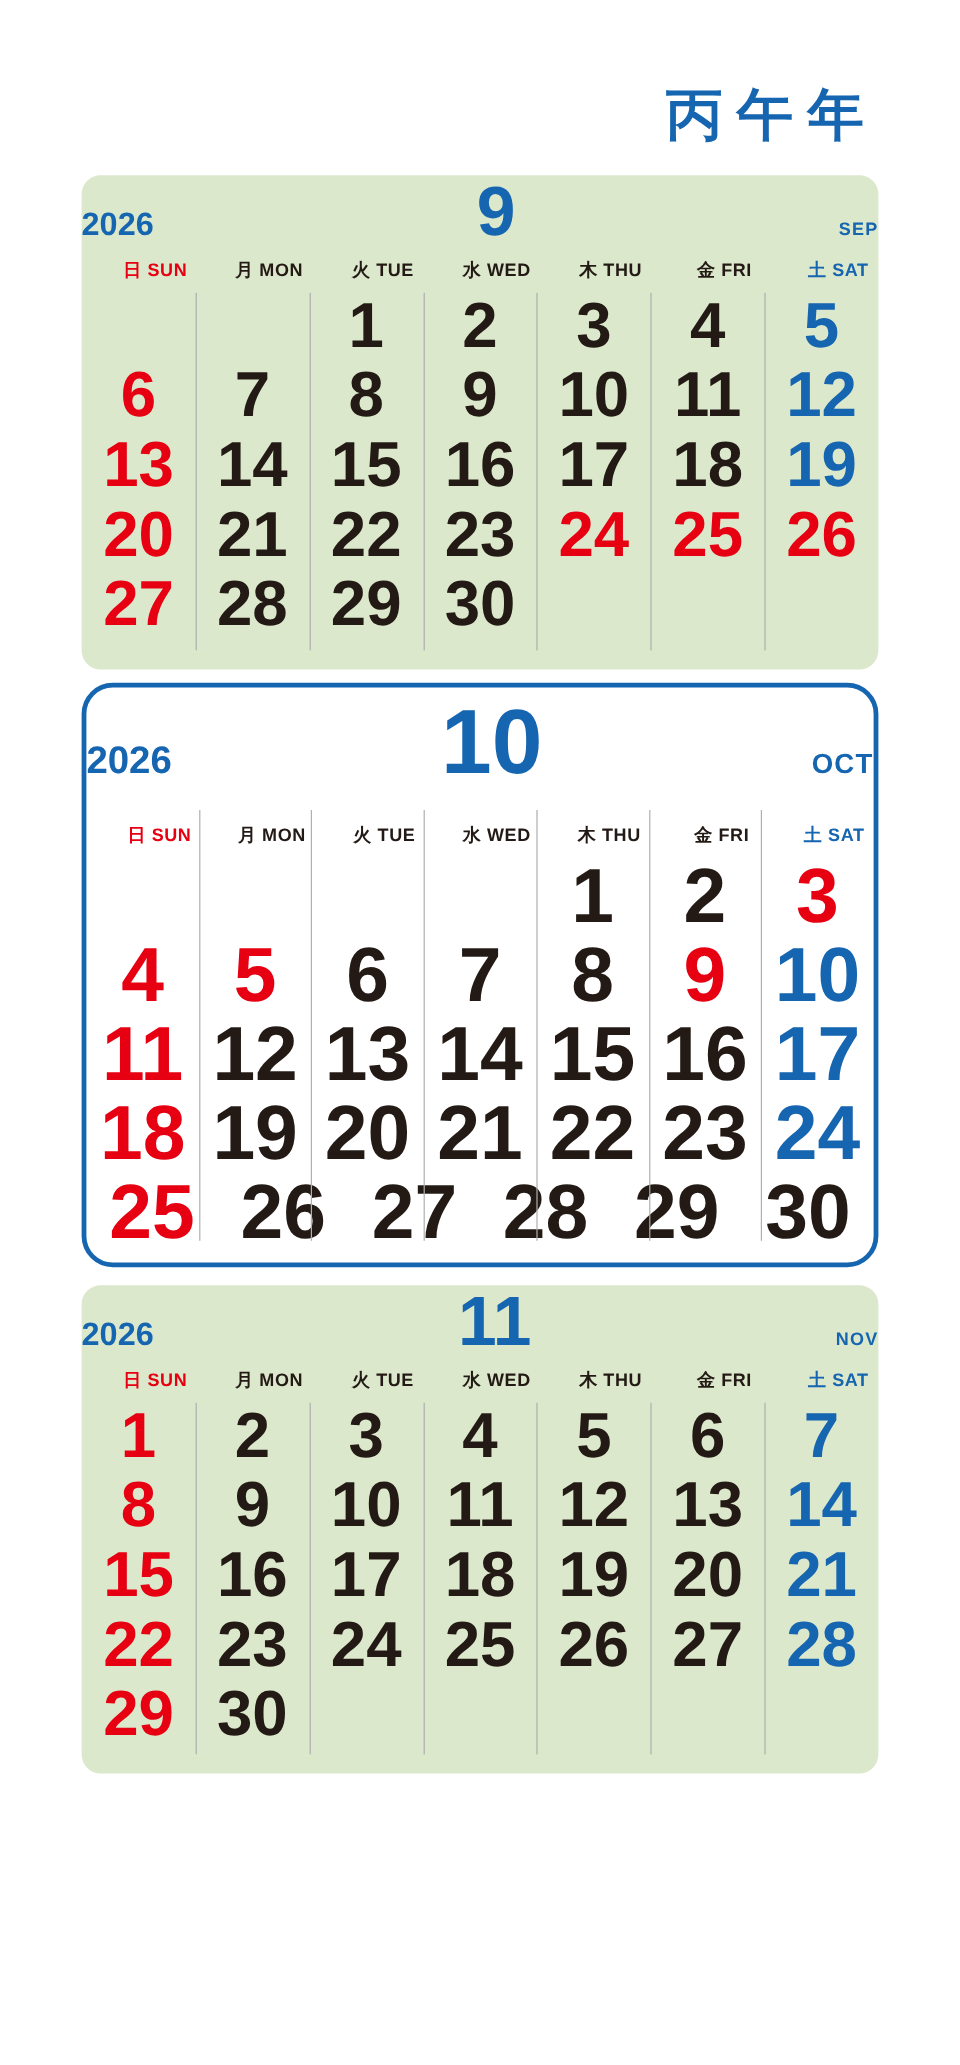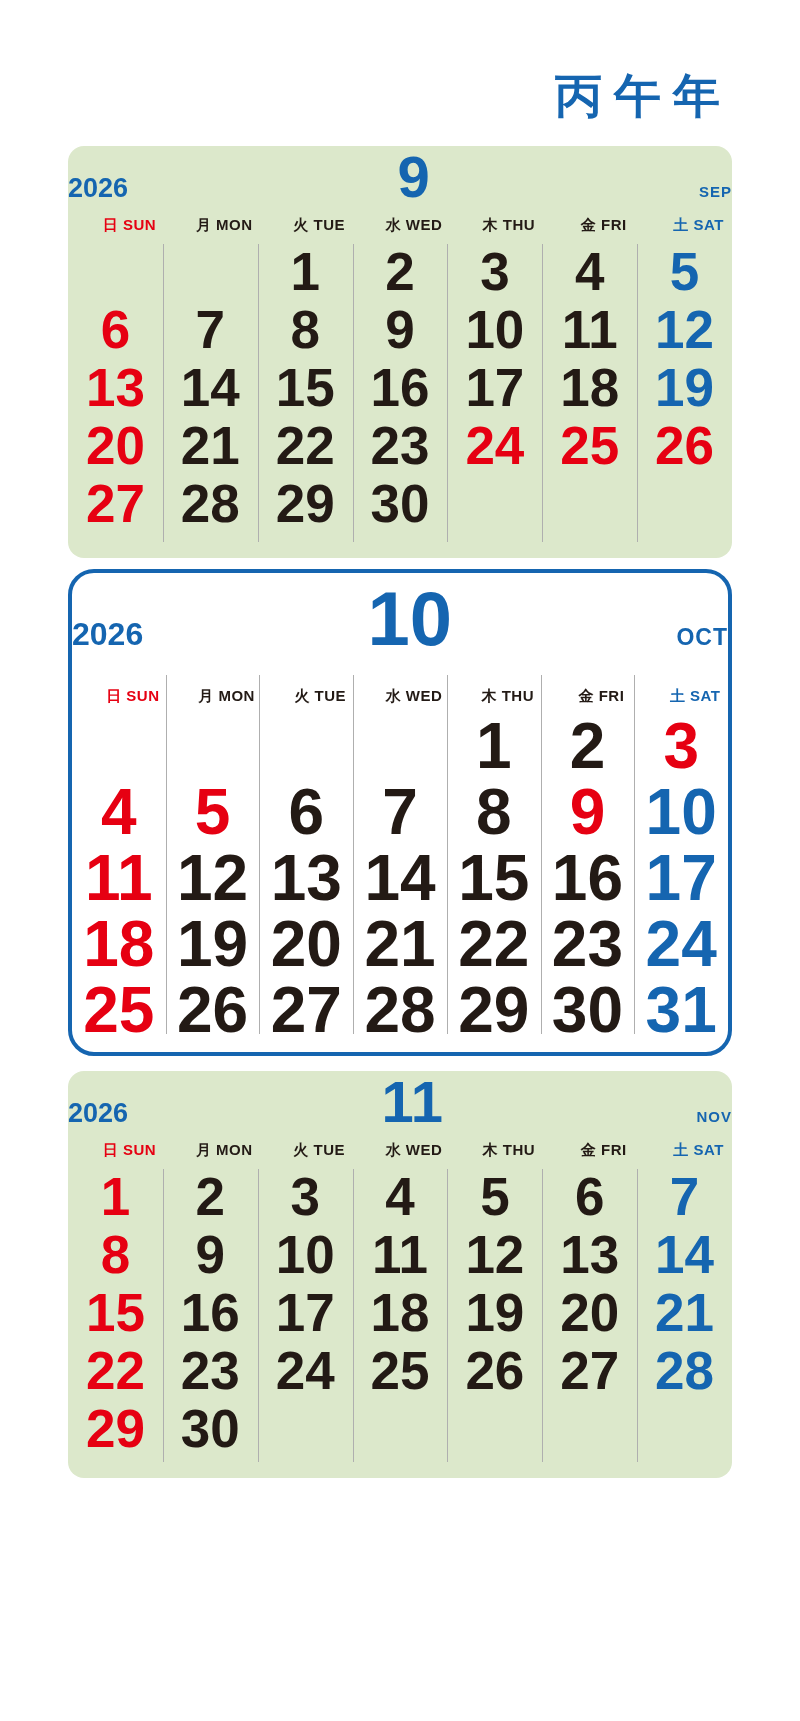--- a/index.html
+++ b/index.html
@@ -182,21 +182,20 @@
         <div class="cell c-black">23</div>
         <div class="cell c-blue">24</div>
       </div>
       <div class="row">
         <div class="cell c-red">25</div>
         <div class="cell c-black">26</div>
         <div class="cell c-black">27</div>
         <div class="cell c-black">28</div>
         <div class="cell c-black">29</div>
         <div class="cell c-black">30</div>
-        <div class="cell c-blue">31</div>
       </div>
     </div>
   <div class="cols">
       <div class="dv" style="left: calc(14.2857%);"></div>
       <div class="dv" style="left: calc(28.5714%);"></div>
       <div class="dv" style="left: calc(42.8571%);"></div>
       <div class="dv" style="left: calc(57.1429%);"></div>
       <div class="dv" style="left: calc(71.4286%);"></div>
       <div class="dv" style="left: calc(85.7143%);"></div>
     </div>

